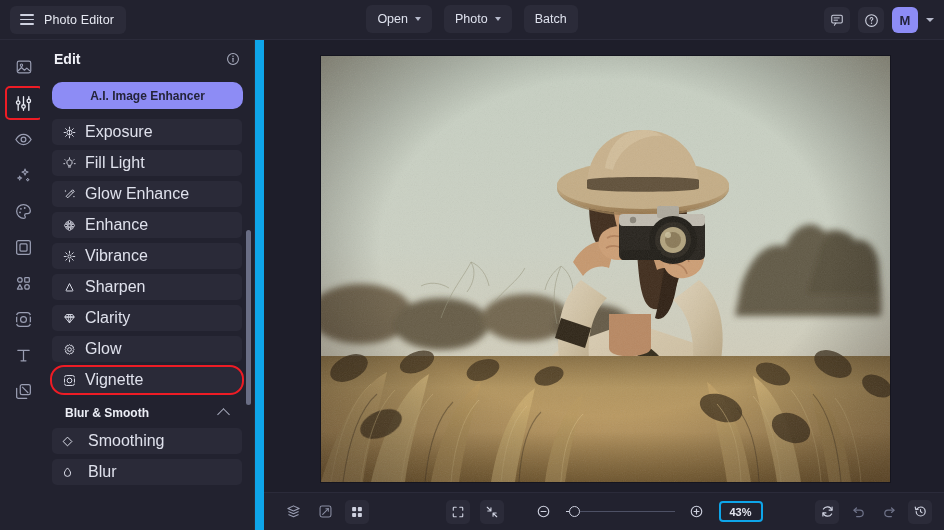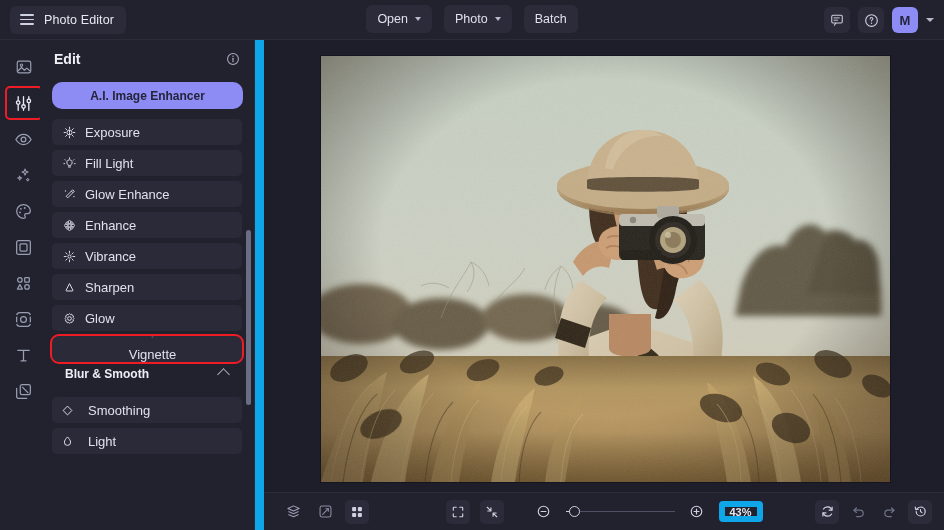--- a/index.html
+++ b/index.html
@@ -102,24 +102,24 @@
     cursor: pointer; border: none; width: 191px;
     font-family: "Liberation Sans", sans-serif;
   }
   .list { padding: 0 12px; }
   .row {
     height: 26px; margin-bottom: 5px;
     background: #2a2a38; border-radius: 5px;
     display: flex; align-items: center; gap: 9px;
     padding-left: 11px; cursor: pointer; position: relative;
   }
-  .row-label { color: #dfe1ec; font-size: 13px; }
-  .row.sel { outline: 2.5px solid #ee1c25; border-radius: 7px; flex-direction: column; }
+  .row-label { color: #dfe1ec; font-size: 16px; }
+  .row.sel { outline: 2.5px solid #ee1c25; border-radius: 12px; }
   .sec-head {
-    height: 30px; display: flex; justify-content: space-between;
+    height: 30px; display: flex; align-items: center; justify-content: space-between;
     padding: 0 14px 0 13px; 
   }
   .sec-title { color: #eceef6; font-size: 12px; font-weight: bold; }
   .chev-up { width: 9px; height: 9px; border-left: 1.5px solid #a9adbf;
     border-top: 1.5px solid #a9adbf; transform: rotate(45deg); margin-top: 3px; }
   .sub-row { padding-left: 20px; }
   .scrollbar {
     position: absolute; right: 3px; top: 190px;
     width: 5px; height: 175px; background: #6a6e85; border-radius: 3px;
   }
@@ -161,21 +161,21 @@
   .slider-track {
     width: 100px; height: 1.5px; background: #4e5165; position: relative;
   }
   .slider-knob {
     position: absolute; left: -6px; top: -5px;
     width: 11px; height: 11px; border-radius: 50%;
     border: 1.6px solid #ced1df; background: #22222f; cursor: pointer;
   }
   .slider-pre { width: 9px; height: 1.5px; background: #ced1df; }
   .zoomval {
-    min-width: 44px; height: 21px; border: 6px solid #0ea5e9; border-radius: 4px;
+    min-width: 44px; height: 21px; border: 2px solid #0ea5e9; border-radius: 4px;
     color: #e3e5ef; font-size: 11px; font-weight: bold;
     display: flex; align-items: center; justify-content: center; cursor: pointer;
   }
   svg { display: block; }
 </style>
 </head>
 <body>
 
 <div id="app">
 
@@ -375,20 +375,28 @@
         <span class="row-label">Vibrance</span>
       </div>
 
       <div class="row">
         <svg width="13" height="13" viewBox="0 0 16 16" fill="none">
           <path d="M8 3.2l4.2 8.2c.2.4-.1.9-.6.9H4.4c-.5 0-.8-.5-.6-.9z" stroke="#dfe1ec" stroke-width="1.2" stroke-linejoin="round"></path>
         </svg>
         <span class="row-label">Sharpen</span>
       </div>
 
+      <div class="row">
+        <svg width="13" height="13" viewBox="0 0 16 16" fill="none">
+          <path d="M2.2 6.2h11.6L8 13.4z" stroke="#dfe1ec" stroke-width="1.15" stroke-linejoin="round"></path>
+          <path d="M4.3 3.1h7.4l2.1 3.1H2.2z" stroke="#dfe1ec" stroke-width="1.15" stroke-linejoin="round"></path>
+          <path d="M6.1 6.2L8 13.4l1.9-7.2M6.1 6.2L7.4 3.1M9.9 6.2L8.6 3.1" stroke="#dfe1ec" stroke-width="1"></path>
+        </svg>
+        <span class="row-label">Clarity</span>
+      </div>
 
       <div class="row">
         <svg width="13" height="13" viewBox="0 0 16 16" fill="none">
           <circle cx="8" cy="8" r="2.3" stroke="#dfe1ec" stroke-width="1.2"></circle>
           <path d="M8 1.9l1.2 1.3 1.7-.5.4 1.7 1.7.5-.6 1.6 1.1 1.4-1.1 1.4.6 1.6-1.7.5-.4 1.7-1.7-.5L8 14.1l-1.2-1.3-1.7.5-.4-1.7-1.7-.5.6-1.6L2.5 8l1.1-1.4-.6-1.6 1.7-.5.4-1.7 1.7.5z" stroke="#dfe1ec" stroke-width="1.1" stroke-linejoin="round"></path>
         </svg>
         <span class="row-label">Glow</span>
       </div>
 
       <div class="row sel">
@@ -409,21 +417,21 @@
         <svg width="13" height="13" viewBox="0 0 16 16" fill="none" style="position:absolute;left:9px;">
           <path d="M8 2.6l5.4 5.4L8 13.4 2.6 8z" stroke="#dfe1ec" stroke-width="1.2" stroke-linejoin="round"></path>
         </svg>
         <span class="row-label" style="margin-left:16px">Smoothing</span>
       </div>
 
       <div class="row sub-row">
         <svg width="13" height="13" viewBox="0 0 16 16" fill="none" style="position:absolute;left:9px;">
           <path d="M8 2.4c2.2 2.5 3.8 4.5 3.8 6.4A3.8 3.8 0 018 12.8a3.8 3.8 0 01-3.8-4c0-1.9 1.6-3.9 3.8-6.4z" stroke="#dfe1ec" stroke-width="1.2" stroke-linejoin="round"></path>
         </svg>
-        <span class="row-label" style="margin-left:16px">Light</span>
+        <span class="row-label" style="margin-left:16px">Blur</span>
       </div>
     </div>
 
     <div class="scrollbar"></div>
   </div>
 
   <div class="canvas">
     <div class="photo-wrap">
       <svg class="photo" viewBox="0 0 569 426" preserveAspectRatio="xMidYMid slice">
         <defs>

